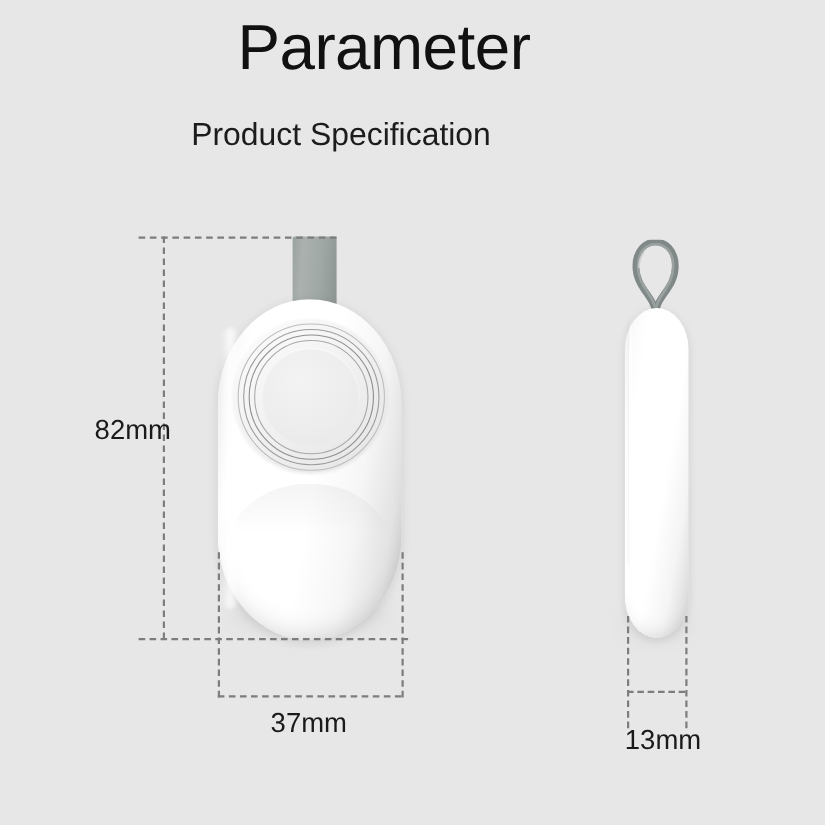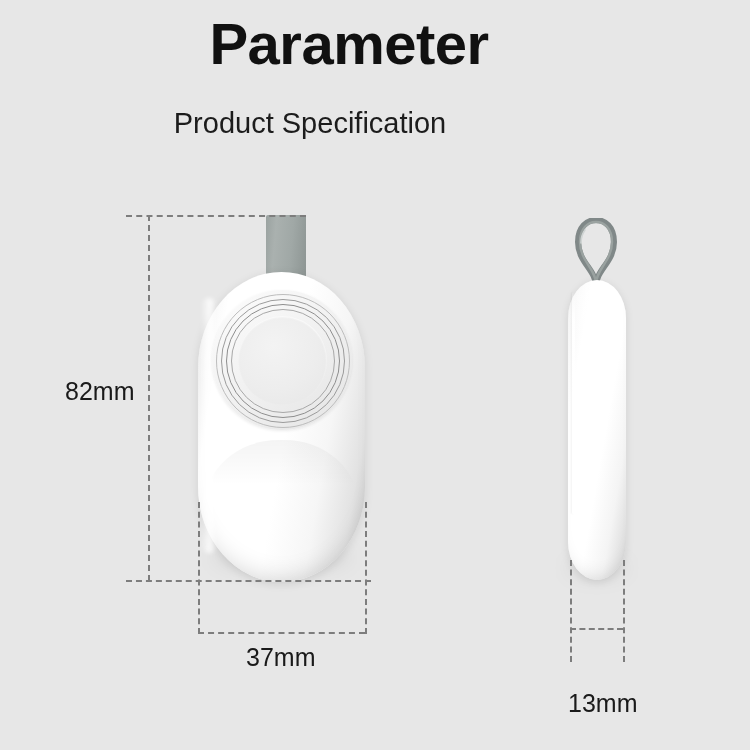--- a/index.html
+++ b/index.html
@@ -22,21 +22,21 @@
   }
 
   
   .title {
     position: absolute;
     left: 0;
     top: 14px;
     width: 698px;
     text-align: center;
     font-size: 58px;
-    font-weight: 700;
+    font-weight: 400;
     letter-spacing: -0.5px;
     color: #111111;
     line-height: 1.05;
   }
   .subtitle {
     position: absolute;
     left: 0;
     top: 106px;
     width: 620px;
     text-align: center;
@@ -261,27 +261,27 @@
     <div class="body-side"></div>
     <div class="side-seam"></div>
     <div class="side-gloss"></div>
   </div>
 
   <div class="dline-h" style="left:126px; top:215px; width:180px;"></div>
 
   <div class="dline-h" style="left:126px; top:580px; width:245px;"></div>
 
   <div class="dline-v" style="left:148px; top:215px; height:366px;"></div>
-  <div class="dim-label" style="left:65px; top:377px;text-align:right;">82mm</div>
+  <div class="dim-label" style="left:86px; top:377px;text-align:right;">82mm</div>
 
   <div class="dline-v" style="left:198px; top:502px; height:132px;"></div>
 
   <div class="dline-v" style="left:365px; top:502px; height:132px;"></div>
 
   <div class="dline-h" style="left:198px; top:632px; width:167px;"></div>
   <div class="dim-label" style="left:246px; top:643px;text-align:right;">37mm</div>
 
   <div class="dline-v" style="left:570px; top:560px; height:102px;"></div>
   <div class="dline-v" style="left:623px; top:560px; height:102px;"></div>
   <div class="dline-h" style="left:570px; top:628px; width:53px;"></div>
-  <div class="dim-label" style="left:568px; top:689px;">13mm</div>
+  <div class="dim-label" style="left:568px; top:659px;">13mm</div>
 
 </div>
 
 </body></html>

